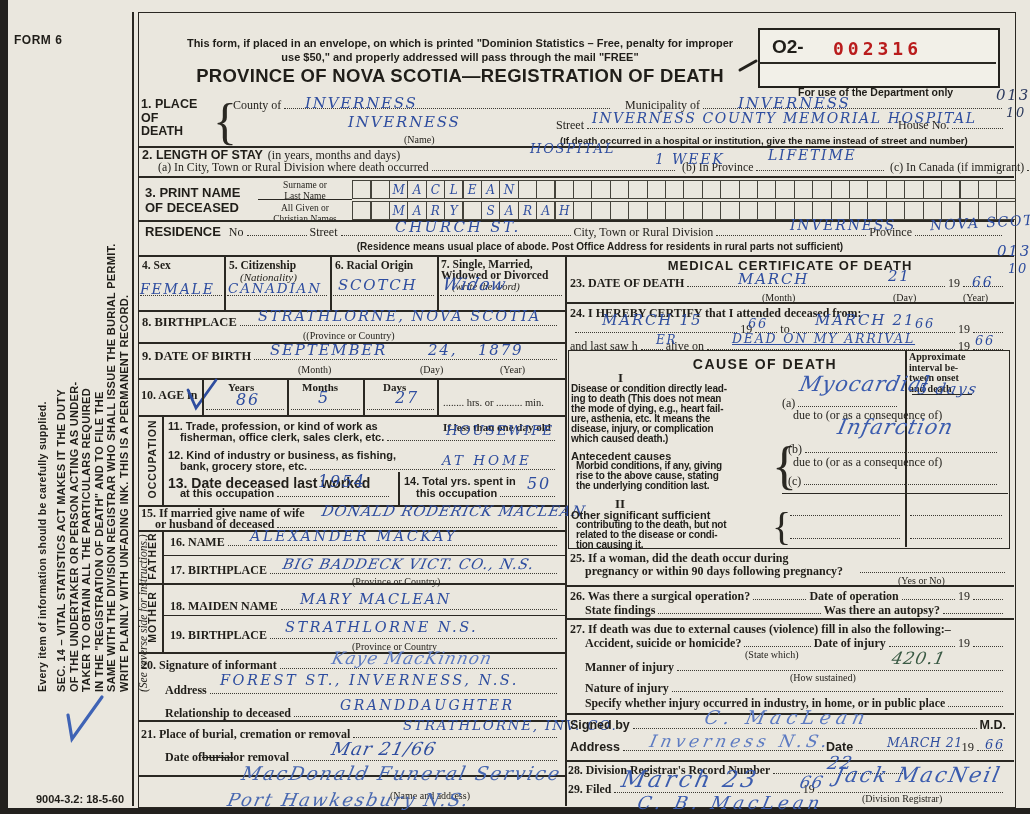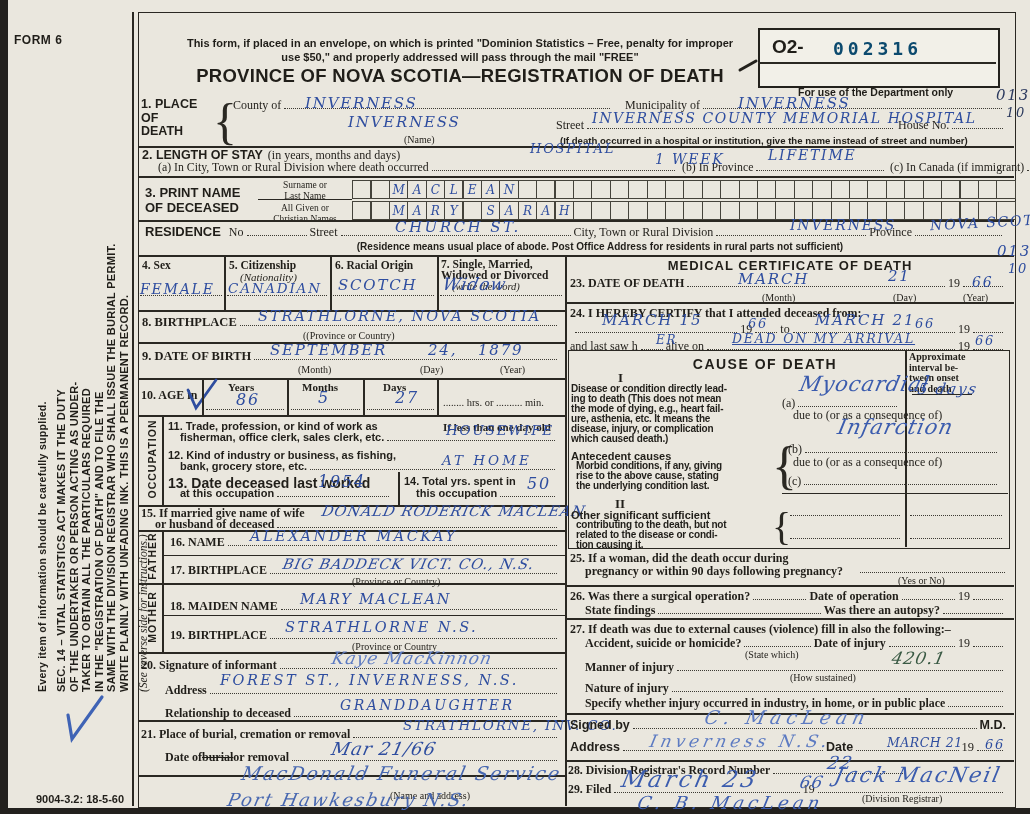--- a/index.html
+++ b/index.html
@@ -11,21 +11,21 @@
   .pre{white-space:pre-line;}
   .hr{position:absolute;background:#2a2822;height:1.5px;}
   .vr{position:absolute;background:#2a2822;width:1.5px;}
   .row{position:absolute;display:flex;align-items:baseline;white-space:nowrap;}
   .dotfill{flex:1 1 auto;border-bottom:1.7px dotted #3c3a33;margin:0 3px;height:0.85em;min-width:8px;}
   .dotline{position:absolute;border-bottom:1.7px dotted #3c3a33;}
   .hw{font-family:"DejaVu Serif",serif;font-style:italic;color:#2e4d9f;letter-spacing:1.8px;white-space:nowrap;position:absolute;}
   .cur{font-family:"DejaVu Serif",serif;font-style:italic;color:#4767b0;transform:skewX(-12deg);letter-spacing:1px;white-space:nowrap;position:absolute;}
   .dk{color:#2c3a5e;}
   .grn{color:#3a5a44;}
-  .stamp{font-family:"DejaVu Sans Mono",monospace;font-weight:700;color:#0c4a6e;letter-spacing:4px;}
+  .stamp{font-family:"DejaVu Sans Mono",monospace;font-weight:700;color:#b91c1c;letter-spacing:4px;}
   .vlabel{position:absolute;font-family:"Liberation Sans",sans-serif;font-weight:700;letter-spacing:1px;transform:rotate(-90deg);transform-origin:center;white-space:nowrap;}
   .gridrow{position:absolute;display:flex;}
   .cell{width:17.3px;height:17px;border:0.9px solid #45433b;margin-left:-0.9px;display:flex;align-items:center;justify-content:center;}
   .cell span{font-family:"DejaVu Serif",serif;font-style:italic;color:#2e4d9f;font-size:12px;}
   .brace{position:absolute;font-family:"Liberation Serif",serif;font-weight:400;color:#2a2822;}
   .small{font-size:10px;}
   svg{position:absolute;overflow:visible;}
 </style>
 </head>
 <body>

